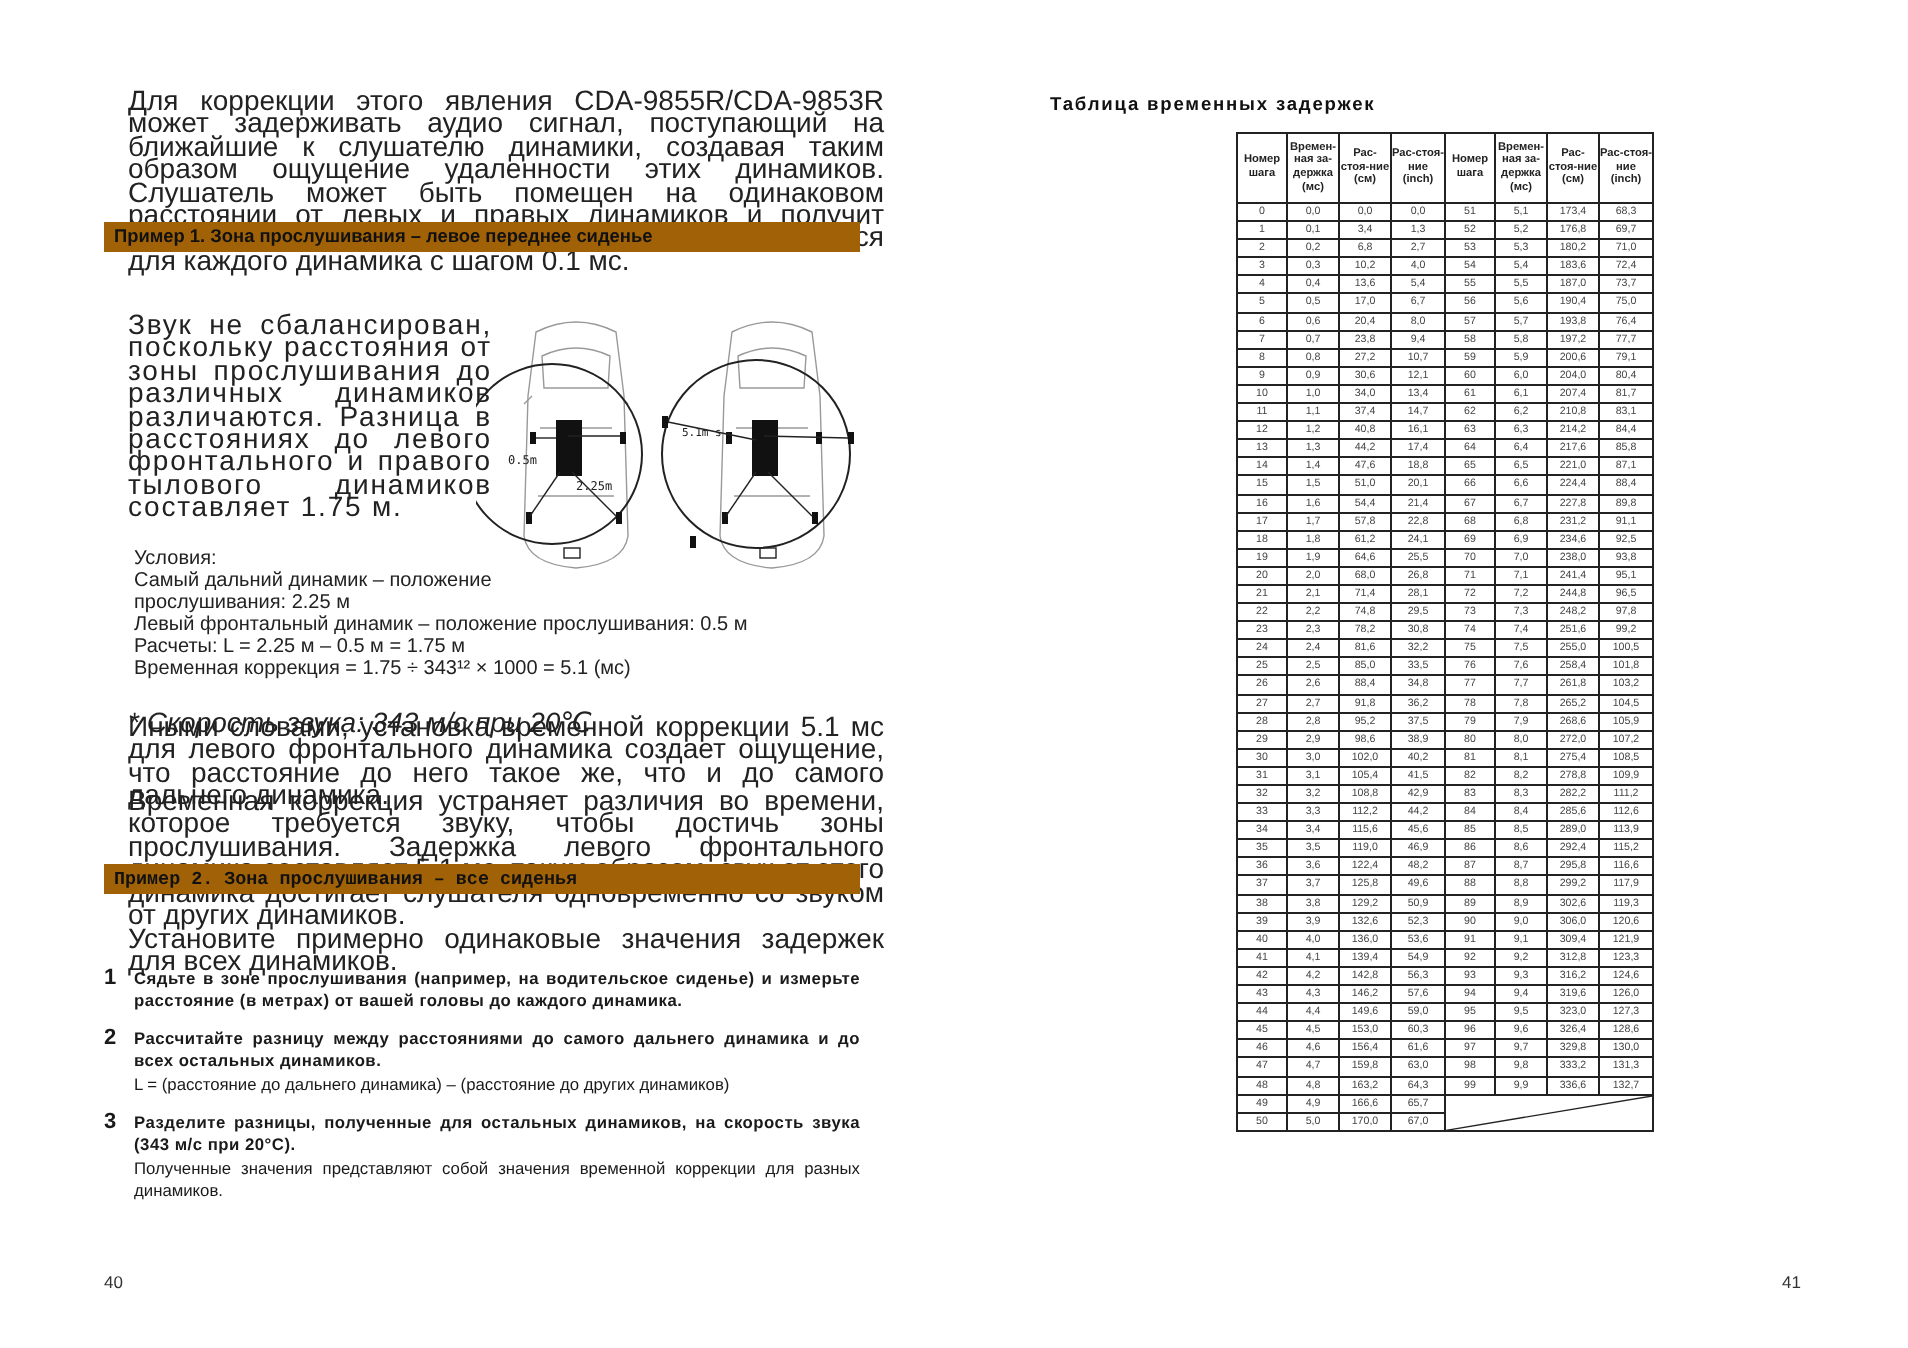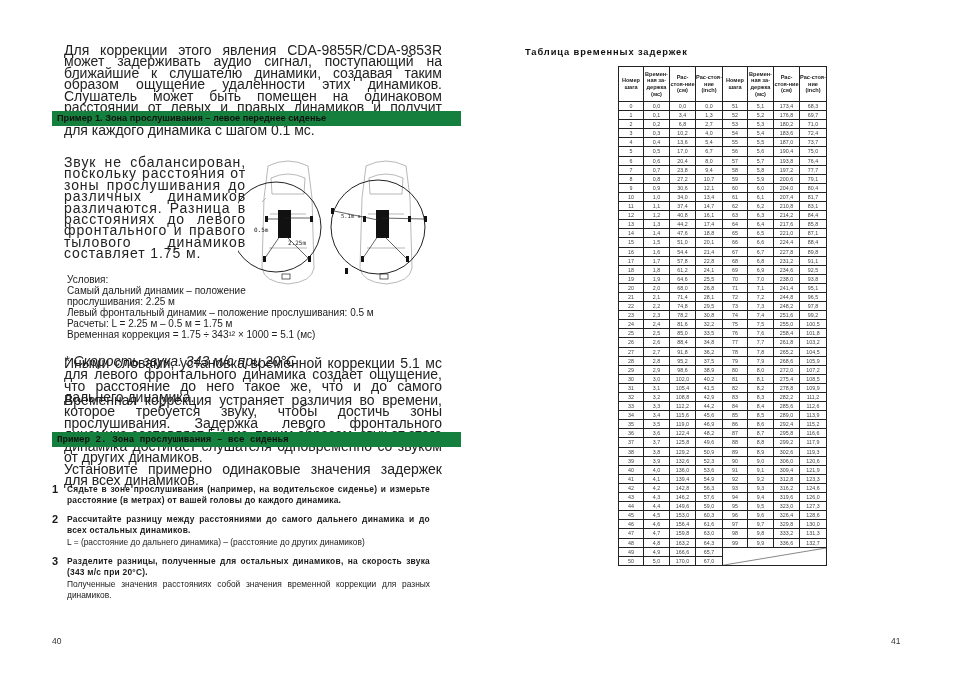--- a/index.html
+++ b/index.html
@@ -3,21 +3,21 @@
 <meta charset="utf-8">
 <style>
   html, body { margin: 0; padding: 0; background: #ffffff; }
   body { width: 954px; height: 674px; position: relative; overflow: hidden;
          font-family: "Liberation Sans", "DejaVu Sans", sans-serif; color: #1a1a1a; }
   .page { position: absolute; top: 0; height: 674px; }
   .page-left { left: 0; width: 477px; }
 
   .p { position: absolute; left: 64px; width: 378px; font-size: 14px; line-height: 11.4px;
        text-align: justify; margin: 0; color: #222; }
-  .band { position: absolute; left: 52px; width: 409px; height: 15px; background: #15803d;
+  .band { position: absolute; left: 52px; width: 378px; height: 15px; background: #a16207;
           font-weight: bold; font-size: 9.2px; line-height: 15px; padding-left: 5px; box-sizing: border-box; color: #111; }
   .bold { font-weight: bold; letter-spacing: 0.25px; }
   .it { font-style: italic; margin-top: 13px; }
   .wide { letter-spacing: 0.9px; }
 
   .step-num { position: absolute; left: 52px; font-weight: bold; font-size: 11px; line-height: 12px; }
   .step-text { position: absolute; left: 67px; width: 363px; font-size: 8.4px; line-height: 11.4px; text-align: justify; }
 
   .cond { position: absolute; left: 67px; font-size: 10px; line-height: 11.4px; color: #222; }
 
@@ -127,21 +127,21 @@
 
   <div class="step-num" style="top:513px;">2</div>
   <div class="step-text" style="top:514px;">
     <div class="bold">Рассчитайте разницу между расстояниями до самого дальнего динамика и до всех остальных динамиков.</div>
     <div>L = (расстояние до дальнего динамика) – (расстояние до других динамиков)</div>
   </div>
 
   <div class="step-num" style="top:555px;">3</div>
   <div class="step-text" style="top:556px;">
     <div class="bold">Разделите разницы, полученные для остальных динамиков, на скорость звука (343 м/с при 20°С).</div>
-    <div>Полученные значения расстояниях собой значения временной коррекции для разных динамиков.</div>
+    <div>Полученные значения представляют собой значения временной коррекции для разных динамиков.</div>
   </div>
 
   <div class="pagenum" style="left:52px; top:636px;">40</div>
 </div>
 
 <div class="table-title">Таблица временных задержек</div>
 
 <table class="delay" id="delay-table">
   <thead>
     <tr>

